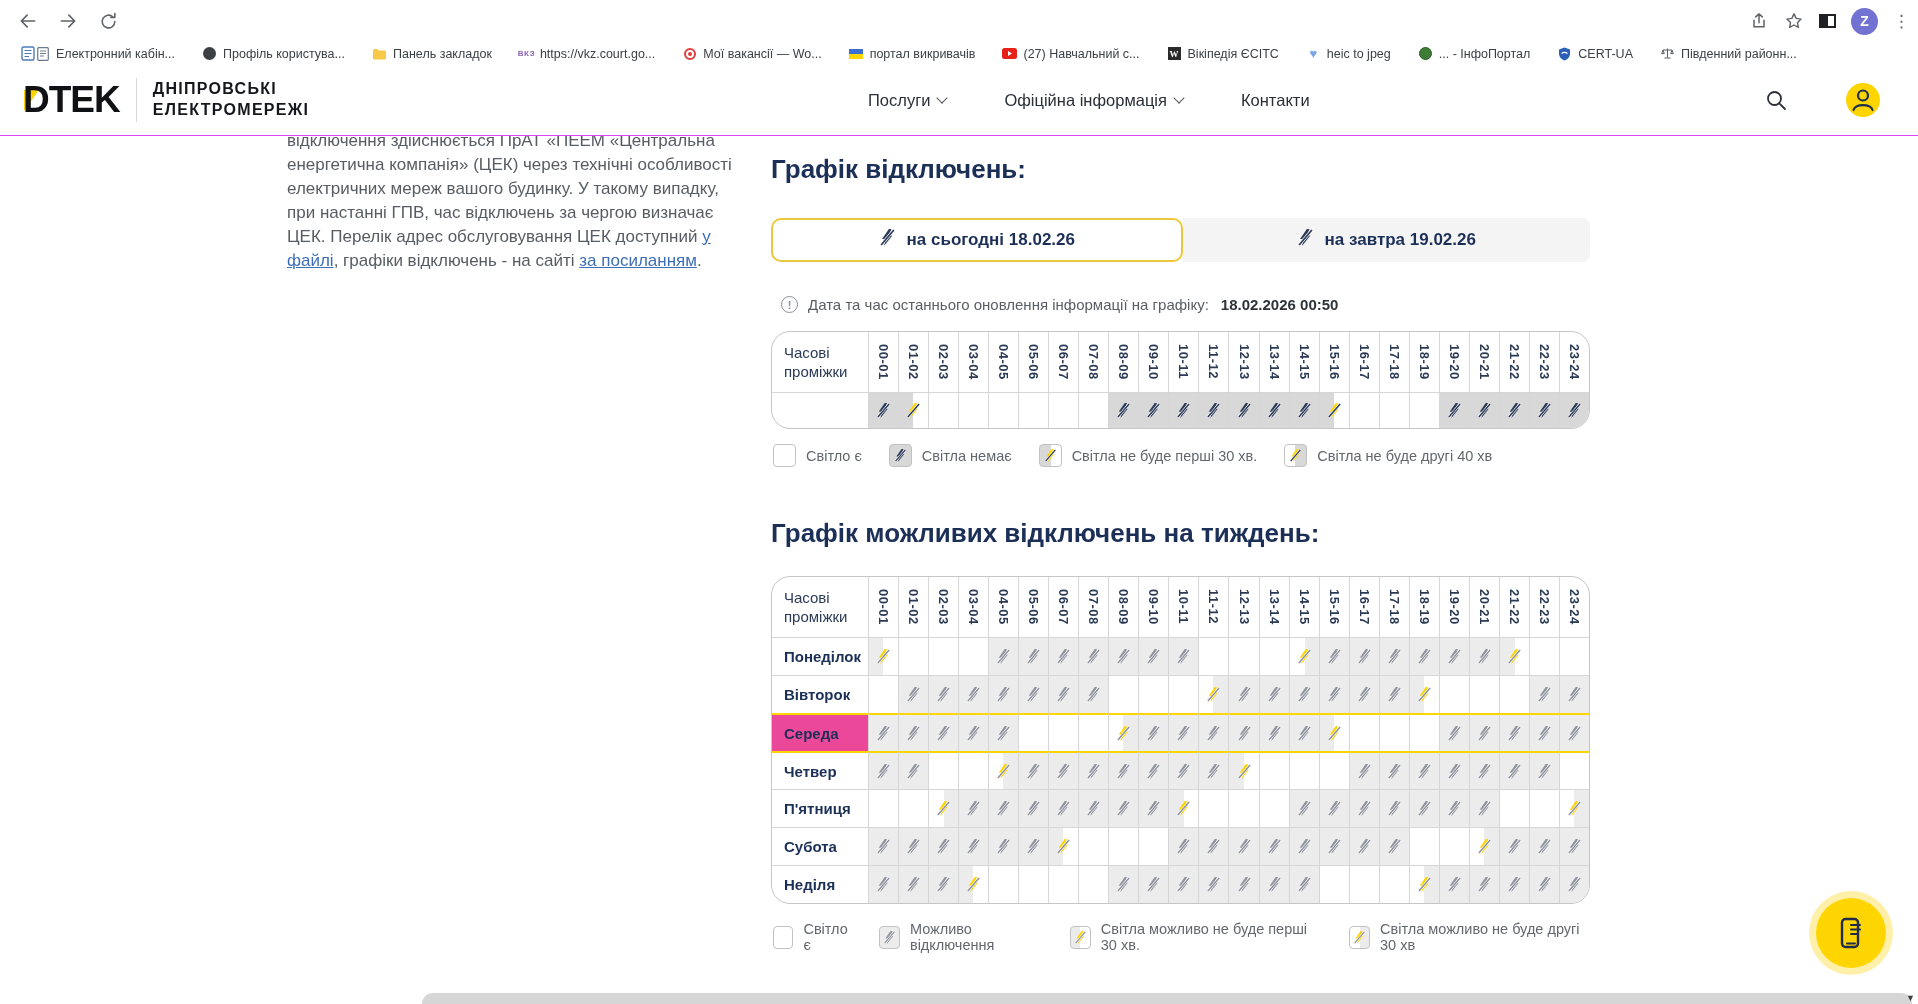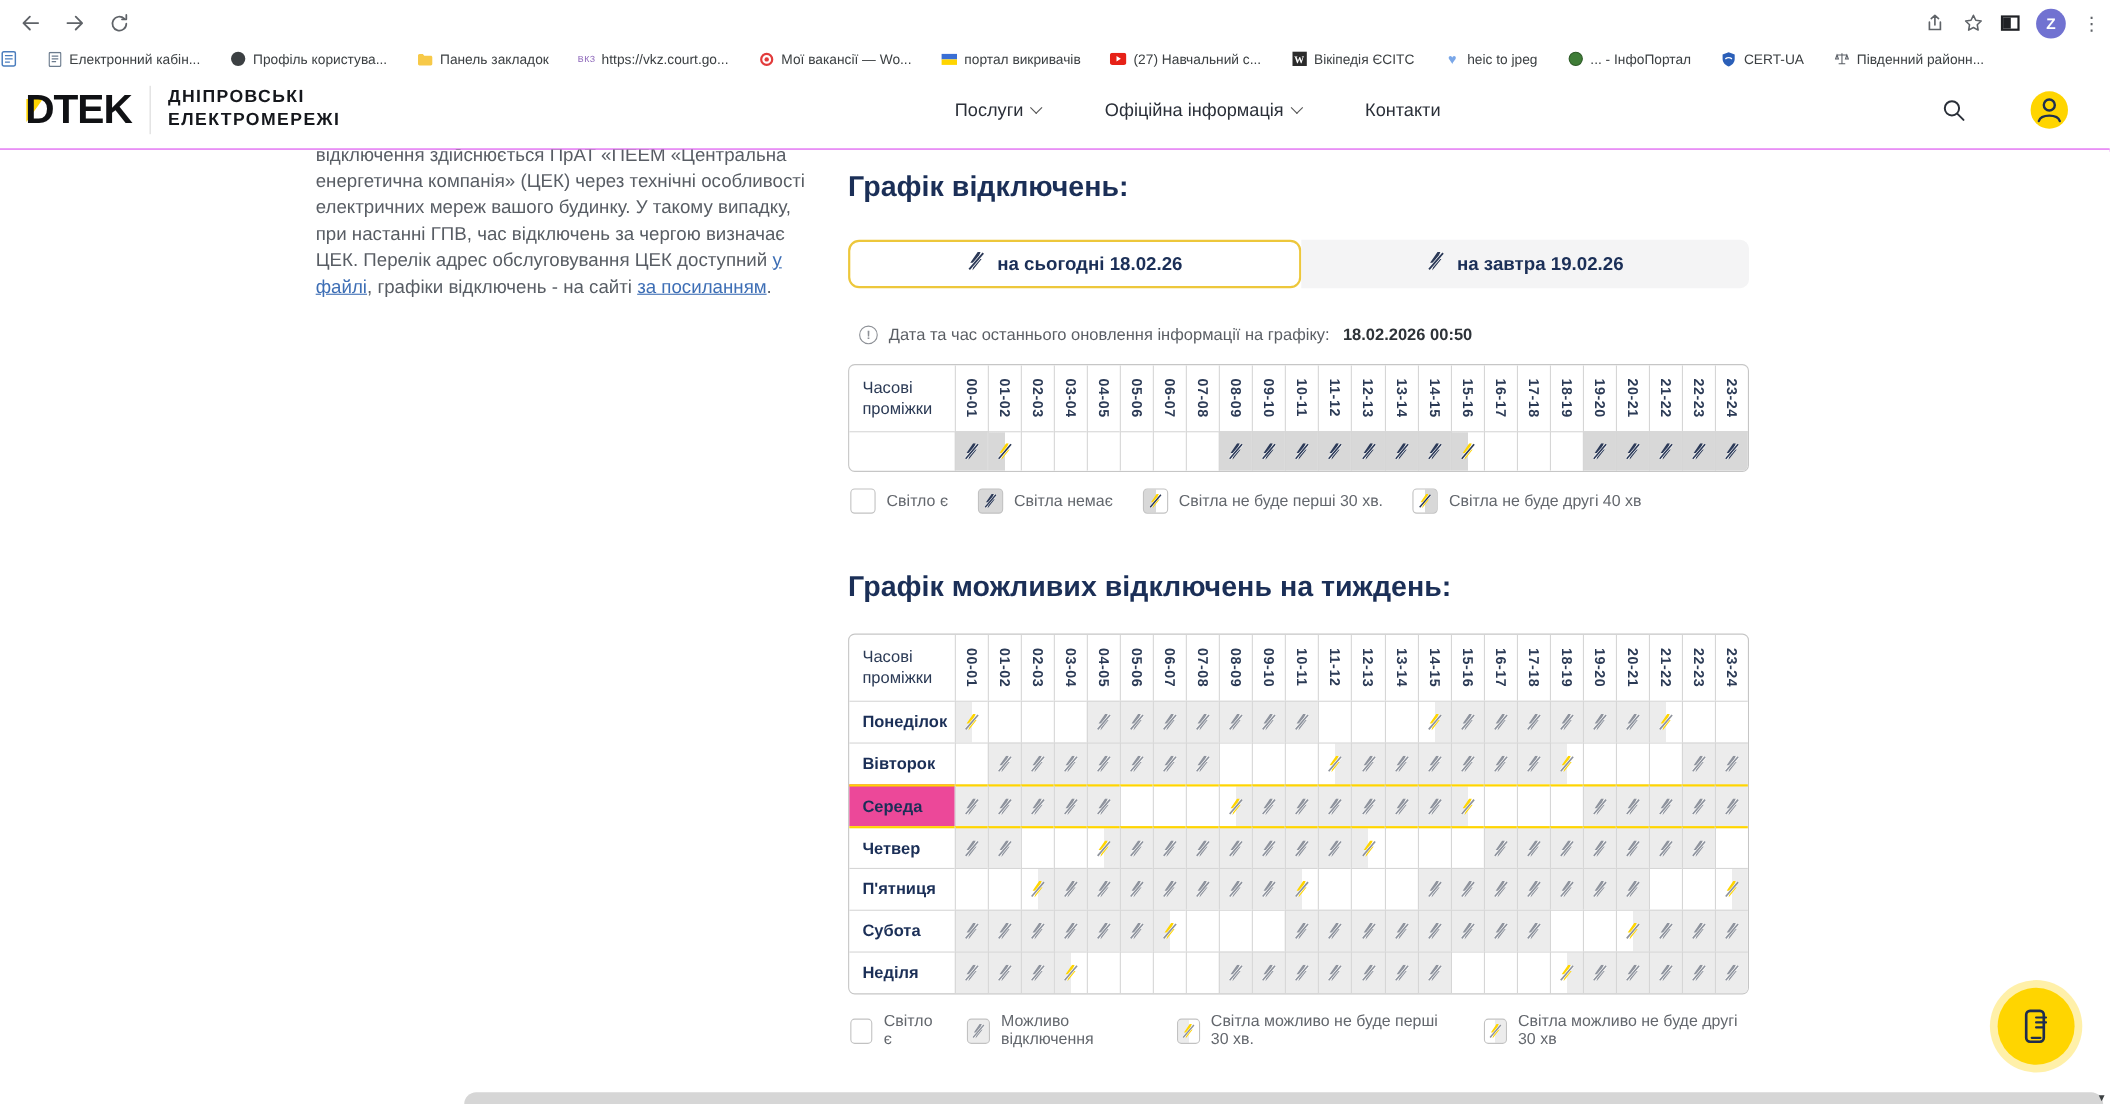--- a/index.html
+++ b/index.html
@@ -14,21 +14,21 @@
   #url-text{font-size:15px;color:#27292e}
   #tb-right{position:absolute;right:8px;top:0;height:42px;display:flex;align-items:center;gap:15px}
   #panel-ic{width:17px;height:14px;border:2px solid #1f2125;box-sizing:border-box;position:relative}
   #panel-ic::before{content:"";position:absolute;left:0;top:0;bottom:0;width:7px;background:#1f2125}
   #avatar{width:27px;height:27px;border-radius:50%;background:#7172d1;color:#fff;font-size:14px;font-weight:700;
           display:flex;align-items:center;justify-content:center}
   .kebab{font-size:17px;color:#5f6368;letter-spacing:0}
 
   
   #bookmarks{position:absolute;top:42px;left:0;width:1918px;height:23px;background:#fff;display:flex;align-items:center;
-             padding-left:0;gap:27px;box-sizing:border-box}
+             padding-left:20px;box-sizing:border-box}
   .bk{display:flex;align-items:center;gap:6px;font-size:12.5px;color:#3c4043;white-space:nowrap}
   .bi{display:inline-flex;align-items:center;justify-content:center;width:15px;height:15px}
   .ic-circle{display:inline-block;width:13px;height:13px;border-radius:50%}
 
   
   #siteheader{position:absolute;top:65px;left:0;width:1918px;height:70px;background:#fff;border-bottom:3px solid #d946ef}
   #logo{position:absolute;left:20px;top:13px;display:flex;align-items:center}
   #logo-mark{position:relative;font-size:37px;font-weight:900;letter-spacing:-1px;color:#101114;line-height:44px;padding-left:3px}
   #logo-mark::before{content:"";position:absolute;left:4px;top:12px;width:0;height:0;
                      border-left:15px solid #ffd500;border-bottom:21px solid transparent}
@@ -60,21 +60,21 @@
 
   #infoline{position:absolute;top:160px;left:10px;display:flex;align-items:center;gap:10px;font-size:15px;color:#5a5e64}
   .info-ic{width:17px;height:17px;border:1.5px solid #8d9096;border-radius:50%;display:flex;align-items:center;
            justify-content:center;font-size:11px;font-weight:700;color:#8d9096;box-sizing:border-box;flex:0 0 auto}
   #update-value{font-weight:700;color:#2e3338;margin-left:2px}
 
   #daily-wrap{position:absolute;top:195px;left:0}
   #weekly-wrap{position:absolute;top:440px;left:0}
 
   .sched{display:grid;grid-template-columns:96px repeat(24,1fr);width:819px;box-sizing:border-box;
-         border:1px solid #c6c6c6;border-radius:6px;overflow:hidden;background:#fff}
+         border:1px solid #c6c6c6;border-radius:19px;overflow:hidden;background:#fff}
   .cell{box-sizing:border-box;border-left:1px solid #d6d6d6;border-top:1px solid #d6d6d6;
         display:flex;align-items:center;justify-content:center}
   .col0{border-left:none}.row0{border-top:none}
   .hcell{height:60px}
   .d-icell{height:36px}
   .w-icell{height:38px}
   .corner{flex-direction:column;align-items:flex-start;justify-content:center;padding-left:12px;
           font-size:15px;color:#2b3a55;line-height:19px}
   .rot{writing-mode:vertical-rl;font-size:13px;font-weight:700;color:#2b3a55;letter-spacing:.5px}
   .daylbl{justify-content:flex-start;padding-left:12px;font-size:15px;font-weight:700;color:#1b2f57}
@@ -167,21 +167,21 @@
       <div class="bk">
         <span class="bi">
           <svg width="15" height="12" viewBox="0 0 15 12">
             <path d="M1 2.5c0-.8.6-1.5 1.4-1.5h3l1.3 1.6h6c.7 0 1.3.6 1.3 1.4v6c0 .8-.6 1.5-1.3 1.5H2.4C1.6 11.5 1 10.8 1 10z" fill="#f7c948"></path>
           </svg>
         </span>
         <span>Панель закладок</span>
       </div>
       <div class="bk">
         <span class="bi">
-          <span style="font-size:8px;font-weight:400;color:#8a63b8;letter-spacing:.5px">ВКЗ</span>
+          <span style="font-size:8px;font-weight:700;color:#8a63b8;letter-spacing:.5px">ВКЗ</span>
         </span>
         <span>https://vkz.court.go...</span>
       </div>
       <div class="bk">
         <span class="bi">
           <span style="width:12px;height:12px;border-radius:50%;border:2px solid #e23b3b;box-sizing:border-box;display:inline-flex;align-items:center;justify-content:center">
             <span style="width:4px;height:4px;border-radius:50%;background:#e23b3b"></span>
           </span>
         </span>
         <span>Мої вакансії — Wo...</span>

